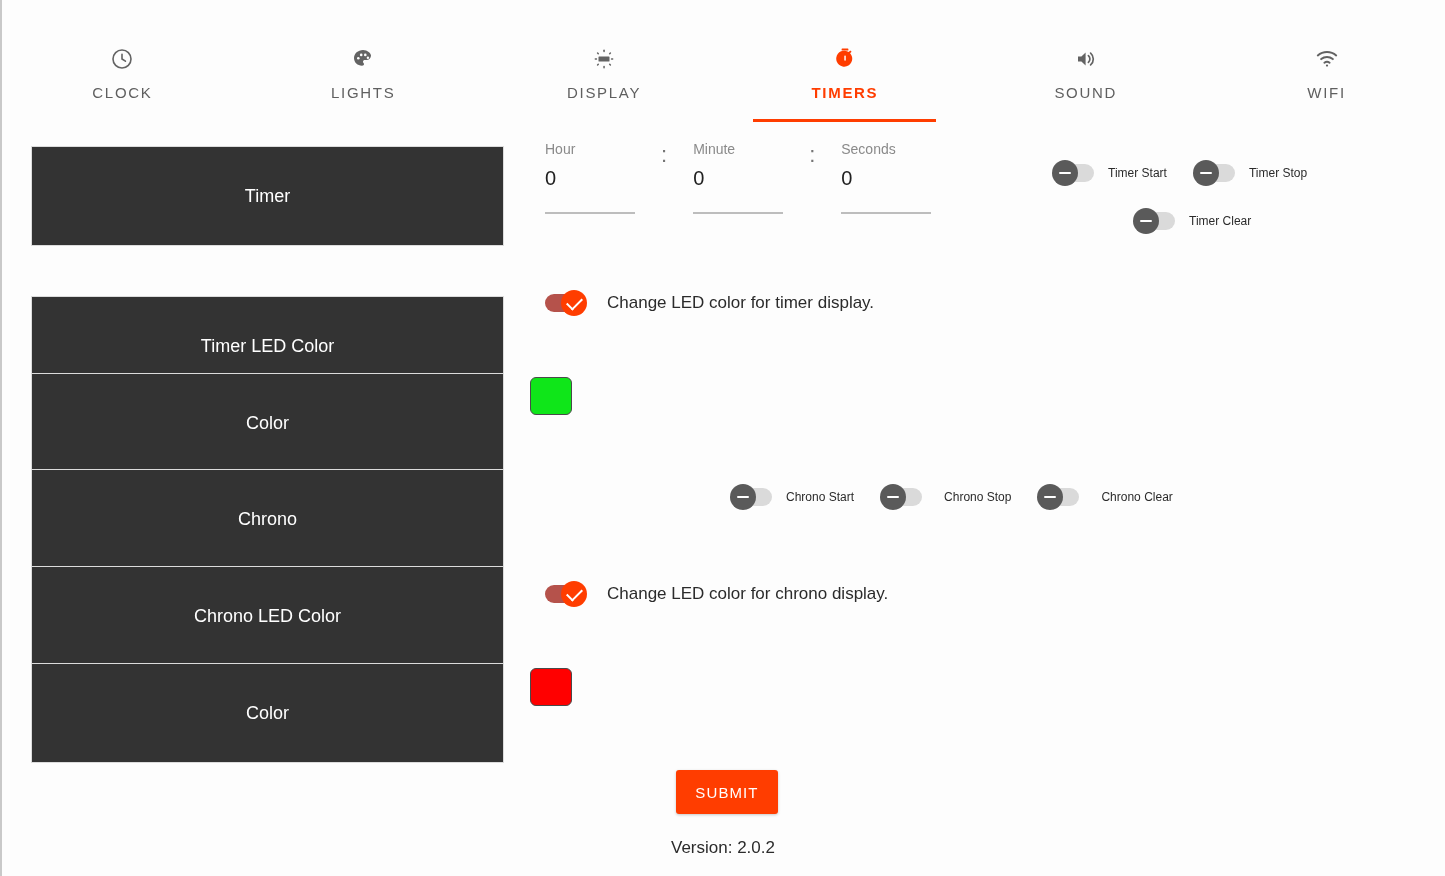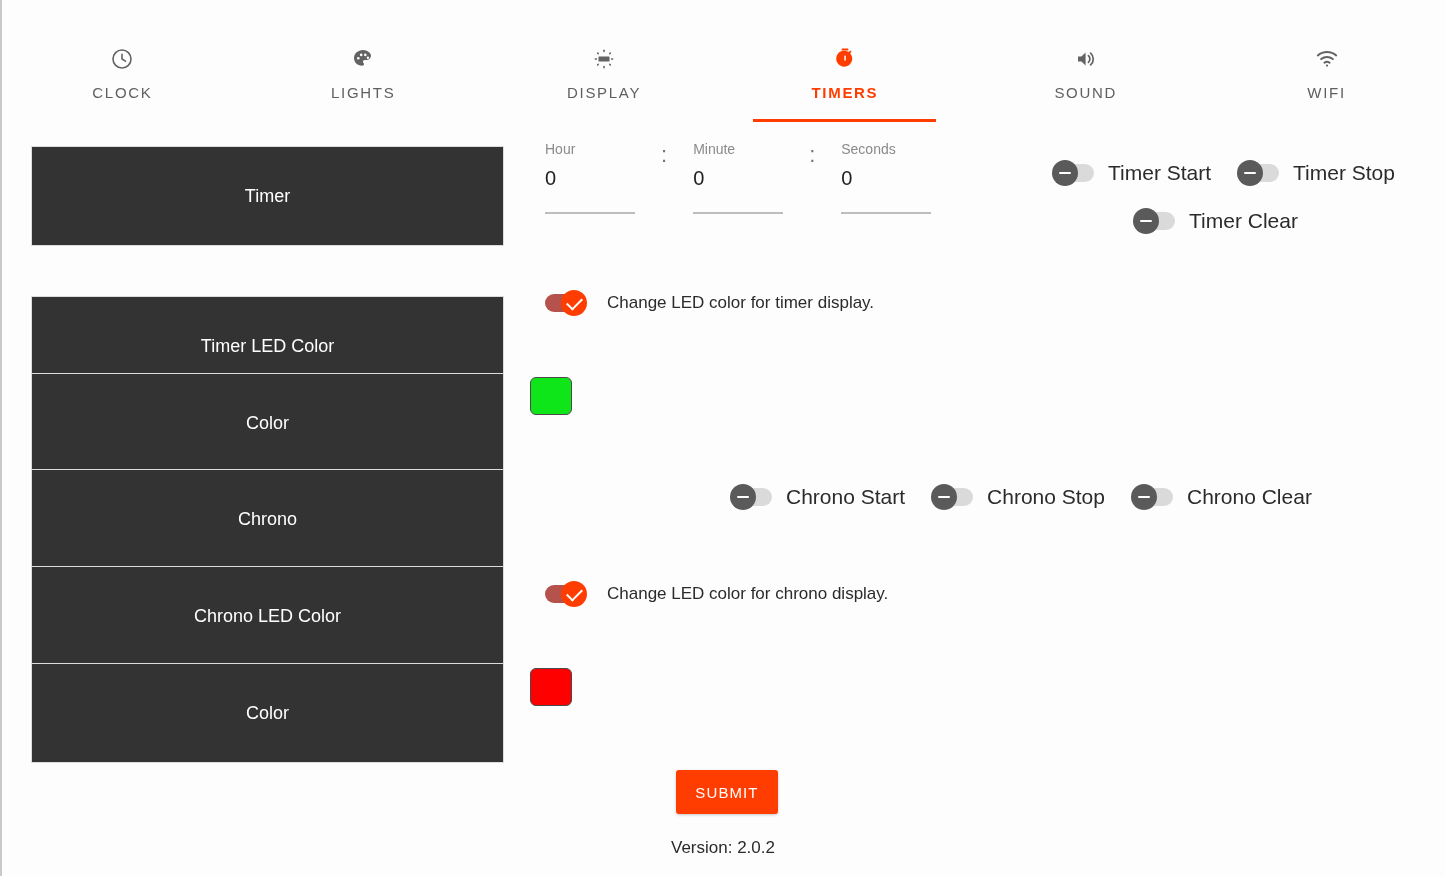--- a/index.html
+++ b/index.html
@@ -196,21 +196,21 @@
     width: 13px;
     height: 7px;
     background: transparent;
     border-left: 2.5px solid #ffffff;
     border-bottom: 2.5px solid #ffffff;
     border-radius: 0;
     transform: rotate(-45deg) translate(1px, -1px);
   }
 
   .toggle-label {
-    font-size: 21px;
+    font-size: 12px;
     color: #2b2b2b;
     margin-left: 14px;
     white-space: nowrap;
   }
 
   
   .timer-toggles-row1 {
     position: absolute;
     top: 160px;
     left: 1050px;
@@ -228,21 +228,21 @@
   }
 
   
   .chrono-toggles {
     position: absolute;
     top: 484px;
     left: 728px;
     display: flex;
     align-items: center;
   }
-  .chrono-toggles .toggle-group + .toggle-group { margin-left: 26px; }
+  .chrono-toggles .toggle-group + .toggle-group { margin-left: 26px; gap: 8px; }
 
   
   .led-row {
     position: absolute;
     display: flex;
     align-items: center;
   }
   .led-row-timer  { top: 290px; left: 543px; }
   .led-row-chrono { top: 581px; left: 543px; }
 

